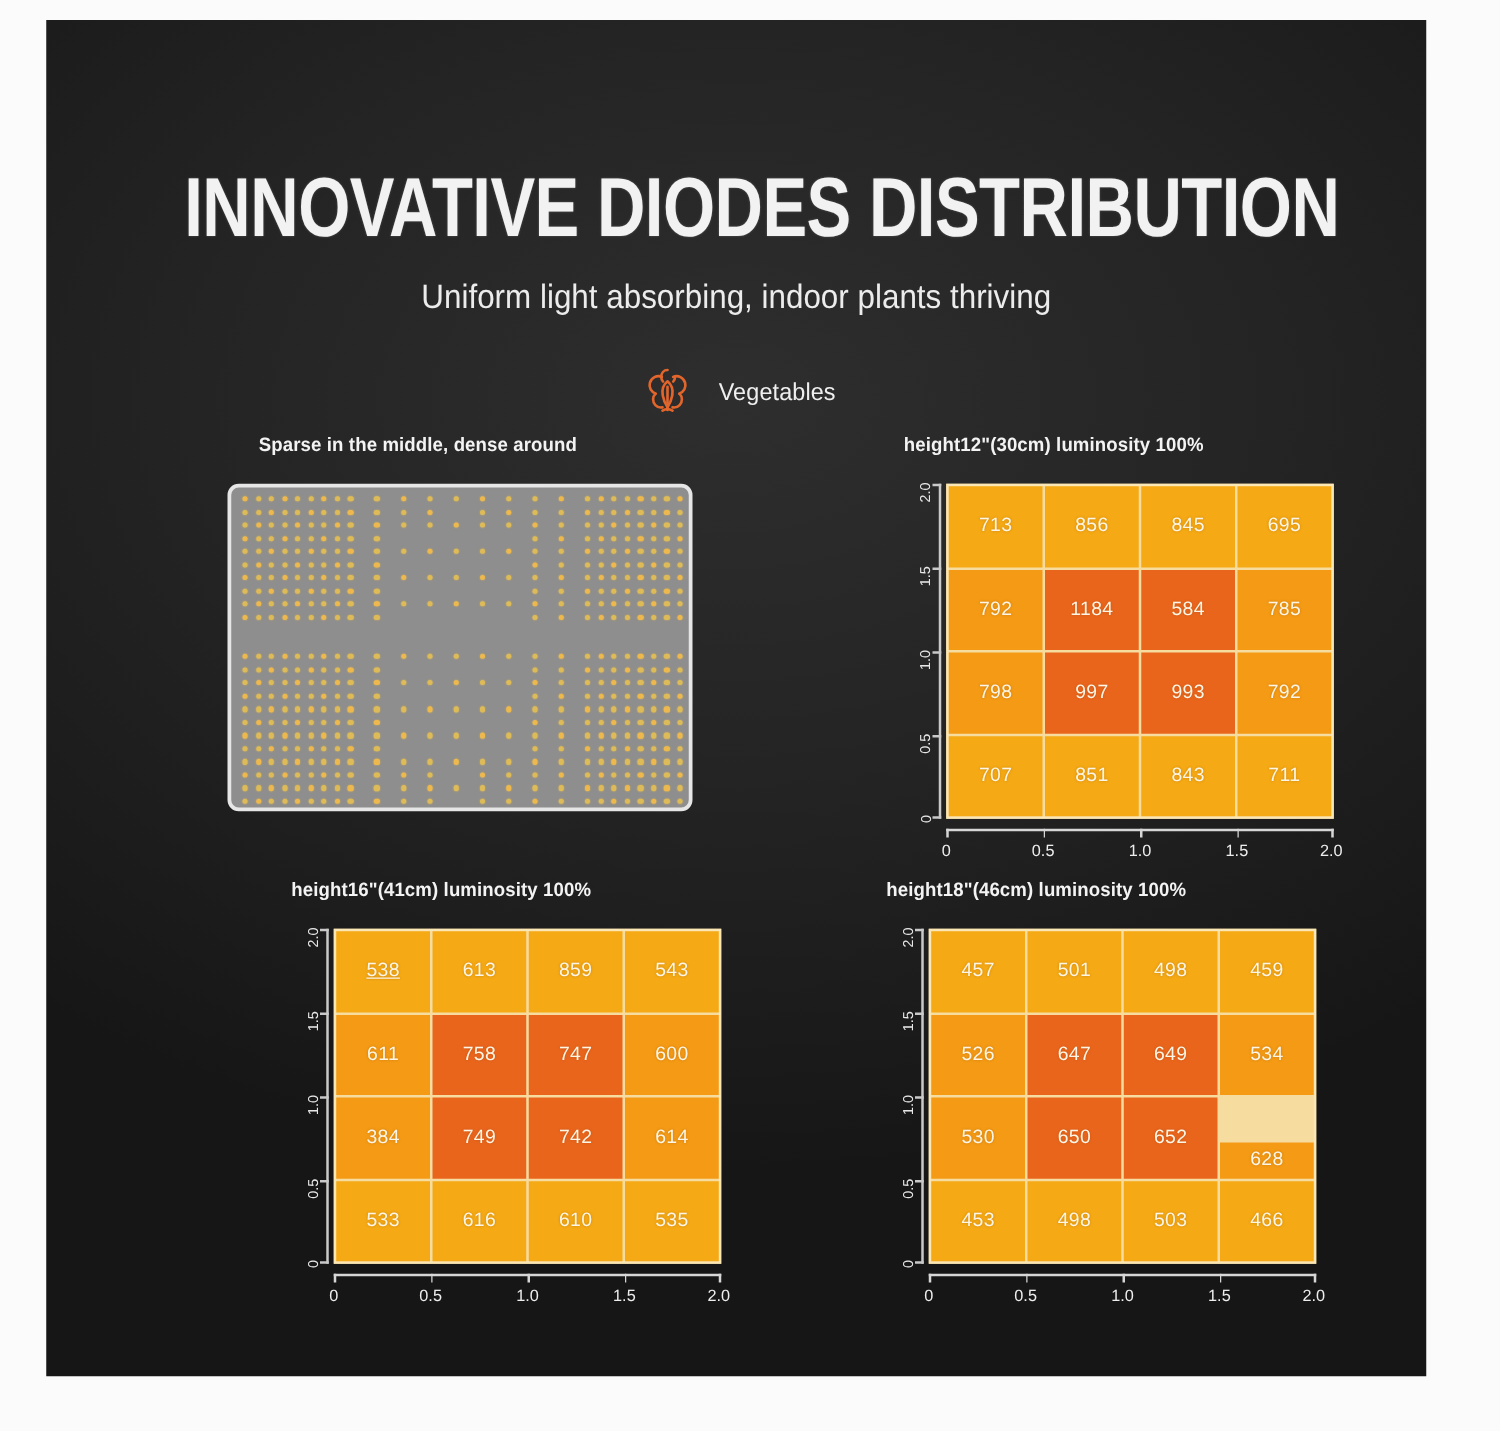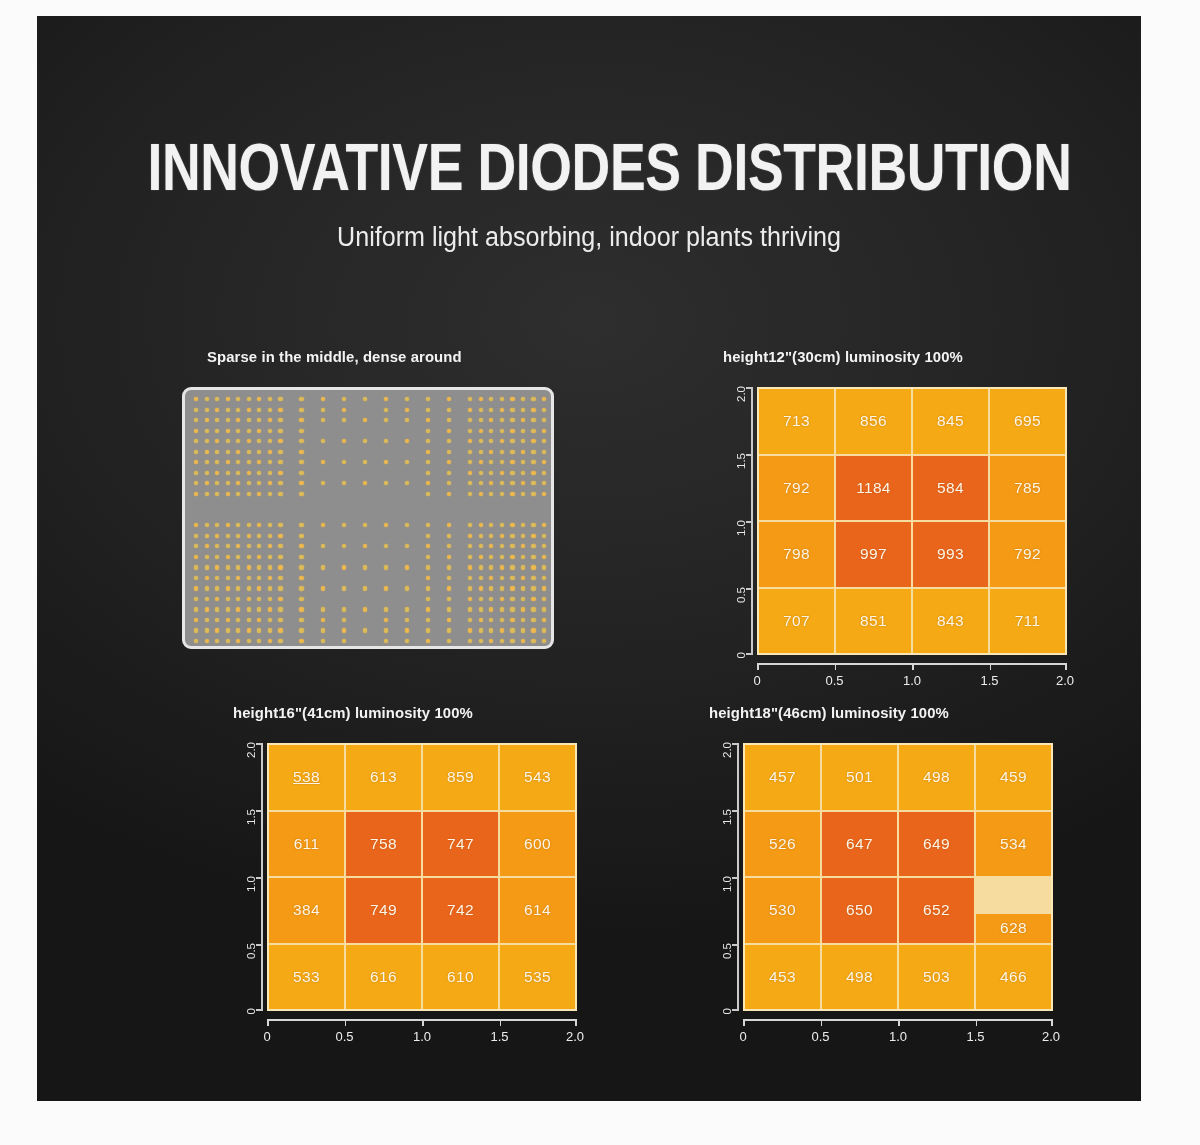--- a/index.html
+++ b/index.html
@@ -140,20 +140,36 @@
 </head>
 <body>
 
 <div id="page">
   <div id="panel">
 
     <div id="title">INNOVATIVE DIODES DISTRIBUTION</div>
     <div id="subtitle">Uniform light absorbing, indoor plants thriving</div>
 
     <div id="iconrow">
+      <div class="icon-item">
+        <span class="icon-glyph">
+          <svg viewBox="0 0 52 52" width="52" height="52" fill="none" stroke="#e2662c" stroke-width="2.1" stroke-linecap="round" stroke-linejoin="round">
+            <path d="M26 8c-3 0-5 2.5-5 5.5 0 1.6.6 2.8 1.4 3.7"></path>
+            <path d="M21.5 13.5c-4-1.8-8.5 0.6-9.6 4.8-1 3.8 1.1 7.4 4.6 8.6"></path>
+            <path d="M30.5 13.5c4-1.8 8.5 0.6 9.6 4.8 1 3.8-1.1 7.4-4.6 8.6"></path>
+            <path d="M30.6 17.2c.8-.9 1.4-2.1 1.4-3.7"></path>
+            <path d="M16.5 26.9c-2.6 2.4-2.7 6.6-.2 9.2 1.5 1.6 3.7 2.2 5.7 1.8"></path>
+            <path d="M35.5 26.9c2.6 2.4 2.7 6.6.2 9.2-1.5 1.6-3.7 2.2-5.7 1.8"></path>
+            <path d="M26 17c-3.2 2.6-4.6 7-3.8 11.4.6 3.4 2 6.6 3.8 9.5 1.8-2.9 3.2-6.1 3.8-9.5.8-4.4-.6-8.8-3.8-11.4z"></path>
+            <path d="M26 21.5v18.5"></path>
+            <path d="M22 40.5c2.6-1.5 5.4-1.5 8 0"></path>
+          </svg>
+        </span>
+        <span class="icon-label">Vegetables</span>
+      </div>
 
 
     </div>
 
     <div id="board-wrap" class="quad">
       <div id="board-title" class="quad-title">Sparse in the middle, dense around</div>
       <div id="board">
           <span class="led" style="left: 9px; top: 7px; background: rgb(237, 184, 78);"></span>
           <span class="led" style="left: 19.5455px; top: 7px; background: rgb(221, 187, 88);"></span>
           <span class="led" style="left: 30.0909px; top: 7px; background: rgb(221, 187, 88);"></span>

